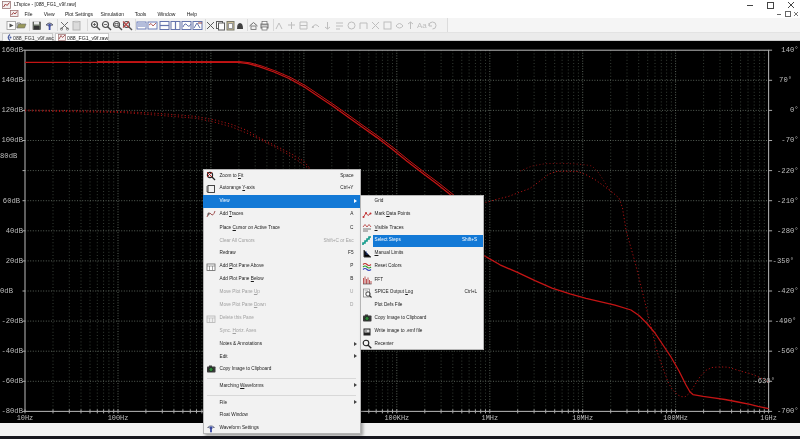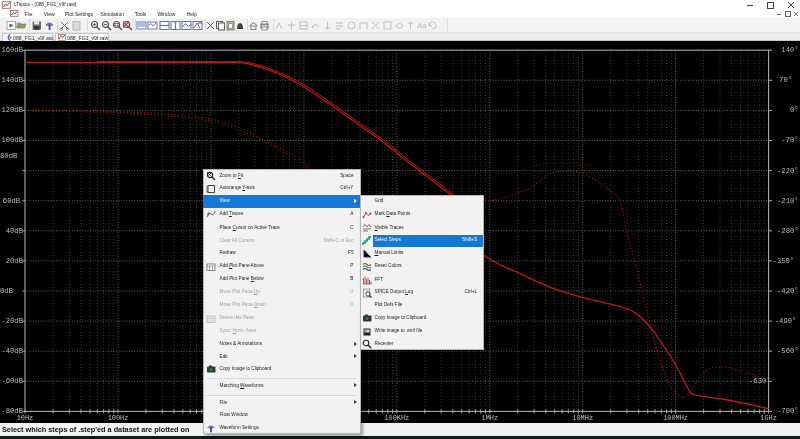--- a/index.html
+++ b/index.html
@@ -34,21 +34,21 @@
     <div style="position:absolute;left:772.6px;top:226.7px;width:26px;text-align:right;font:7.2px 'Liberation Mono',monospace;color:#bebebe">-280°</div>
     <div style="position:absolute;left:0;top:256.8px;width:23px;text-align:right;font:7.2px 'Liberation Mono',monospace;color:#bebebe">20dB</div>
     <div style="position:absolute;left:772.6px;top:256.8px;width:26px;text-align:left;font:7.2px 'Liberation Mono',monospace;color:#bebebe">-350°</div>
     <div style="position:absolute;left:0;top:286.9px;width:23px;font:7.2px 'Liberation Mono',monospace;color:#bebebe">0dB</div>
     <div style="position:absolute;left:772.6px;top:286.9px;width:26px;text-align:right;font:7.2px 'Liberation Mono',monospace;color:#bebebe">-420°</div>
     <div style="position:absolute;left:0;top:317.0px;width:23px;text-align:right;font:7.2px 'Liberation Mono',monospace;color:#bebebe">-20dB</div>
     <div style="position:absolute;left:772.6px;top:317.0px;width:26px;text-align:center;font:7.2px 'Liberation Mono',monospace;color:#bebebe">-490°</div>
     <div style="position:absolute;left:0;top:347.1px;width:23px;text-align:right;font:7.2px 'Liberation Mono',monospace;color:#bebebe">-40dB</div>
     <div style="position:absolute;left:772.6px;top:347.1px;width:26px;text-align:right;font:7.2px 'Liberation Mono',monospace;color:#bebebe">-560°</div>
     <div style="position:absolute;left:0;top:377.2px;width:23px;text-align:right;font:7.2px 'Liberation Mono',monospace;color:#bebebe">-60dB</div>
-    <div style="position:absolute;left:749px;top:377.2px;width:26px;font:7.2px 'Liberation Mono',monospace;color:#bebebe">-630°</div>
+    <div style="position:absolute;left:749px;top:377.2px;width:26px;text-align:right;font:7.2px 'Liberation Mono',monospace;color:#bebebe">-630°</div>
     <div style="position:absolute;left:0;top:407.3px;width:23px;text-align:right;font:7.2px 'Liberation Mono',monospace;color:#bebebe">-80dB</div>
     <div style="position:absolute;left:772.6px;top:407.3px;width:26px;text-align:right;font:7.2px 'Liberation Mono',monospace;color:#bebebe">-700°</div>
     <div style="position:absolute;left:-5.0px;top:413.8px;width:60px;text-align:center;font:6.9px 'Liberation Mono',monospace;color:#bebebe">10Hz</div>
     <div style="position:absolute;left:88.0px;top:413.8px;width:60px;text-align:center;font:6.9px 'Liberation Mono',monospace;color:#bebebe">100Hz</div>
     <div style="position:absolute;left:180.9px;top:413.8px;width:60px;text-align:center;font:6.9px 'Liberation Mono',monospace;color:#bebebe">1KHz</div>
     <div style="position:absolute;left:273.9px;top:413.8px;width:60px;text-align:center;font:6.9px 'Liberation Mono',monospace;color:#bebebe">10KHz</div>
     <div style="position:absolute;left:366.8px;top:413.8px;width:60px;text-align:center;font:6.9px 'Liberation Mono',monospace;color:#bebebe">100KHz</div>
     <div style="position:absolute;left:459.8px;top:413.8px;width:60px;text-align:center;font:6.9px 'Liberation Mono',monospace;color:#bebebe">1MHz</div>
     <div style="position:absolute;left:552.7px;top:413.8px;width:60px;text-align:center;font:6.9px 'Liberation Mono',monospace;color:#bebebe">10MHz</div>
     <div style="position:absolute;left:645.6px;top:413.8px;width:60px;text-align:center;font:6.9px 'Liberation Mono',monospace;color:#bebebe">100MHz</div>
@@ -236,21 +236,20 @@
       <path d="M5 0.5Q1.5 3.5 5 6.5" stroke="#4d5fa0" stroke-width="1.3" fill="none"></path>
       <circle cx="5.5" cy="3.5" r="1" fill="#4d5fa0"></circle>
     </svg>
     <div style="position:absolute;left:13px;top:34.5px;font-size:5.2px;color:#333">088_FG1_v9f.asc</div>
     <svg width="8" height="7" viewBox="0 0 8 7" style="position:absolute;left:58px;top:33.5px">
       <rect x="0.5" y="0.5" width="7" height="6" fill="#f6efef" stroke="#a97f7f" stroke-width="0.8"></rect>
       <path d="M1 5L3 1.5L4.5 3.5L7 1" stroke="#a05050" stroke-width="0.9" fill="none"></path>
     </svg>
     <div style="position:absolute;left:67px;top:34.5px;font-size:5.2px;color:#222">088_FG1_v9f.raw</div>
     <div style="position:absolute;left:0;top:423px;width:800px;height:12.5px;background:#f2f2f2"></div>
-    <div style="position:absolute;left:2px;top:424.5px;font-size:7.3px;font-weight:700;color:#111;white-space:nowrap">Select which steps of .step'ed a dataset are plotted on</div>
     <div style="position:absolute;left:0;top:435.5px;width:800px;height:3.5px;background:#16161e"></div>
 <div style="position:absolute;left:203px;top:168.5px;width:157.5px;height:265.5px;background:#f2f2f2;border:1px solid #b5b5b5;box-sizing:border-box;box-shadow:2px 2px 3px rgba(0,0,0,0.35)"></div>
     <div style="position:absolute;left:219.5px;top:172.6px;font-size:4.7px;color:#1b1b1b;white-space:nowrap">Zoom to <u>F</u>it</div>
     <div style="position:absolute;left:285.5px;top:172.6px;width:68px;text-align:right;font-size:4.7px;color:#1b1b1b">Space</div>
     <svg width="10" height="10" viewBox="0 0 10 10" style="position:absolute;left:205.5px;top:171.0px">
       <circle cx="4" cy="4" r="2.6" fill="none" stroke="#222" stroke-width="1.1"></circle>
       <path d="M6 6L9 9" stroke="#222" stroke-width="1.3"></path>
       <path d="M1 1L6 6M6 1L1 6" stroke="#b02020" stroke-width="1"></path>
     </svg>
     <div style="position:absolute;left:219.5px;top:185.2px;font-size:4.7px;color:#1b1b1b;white-space:nowrap">Autorange <u>Y</u>-axis</div>

